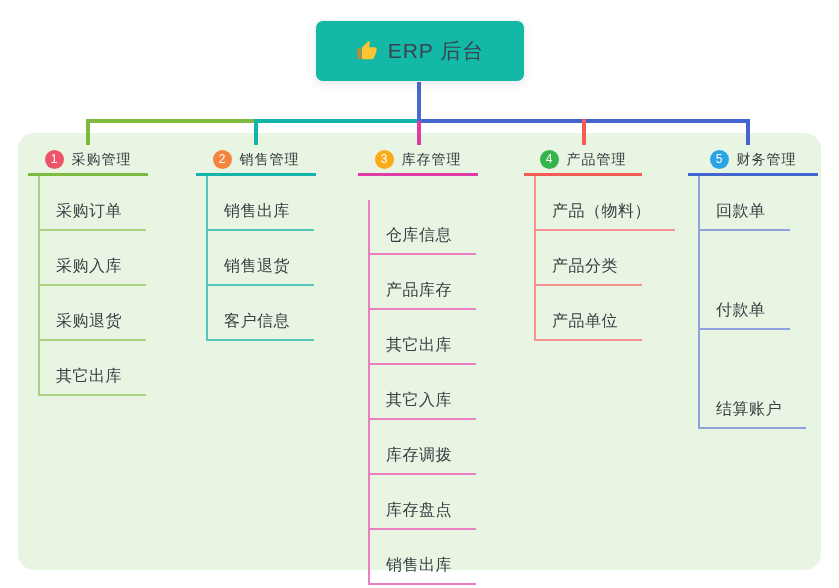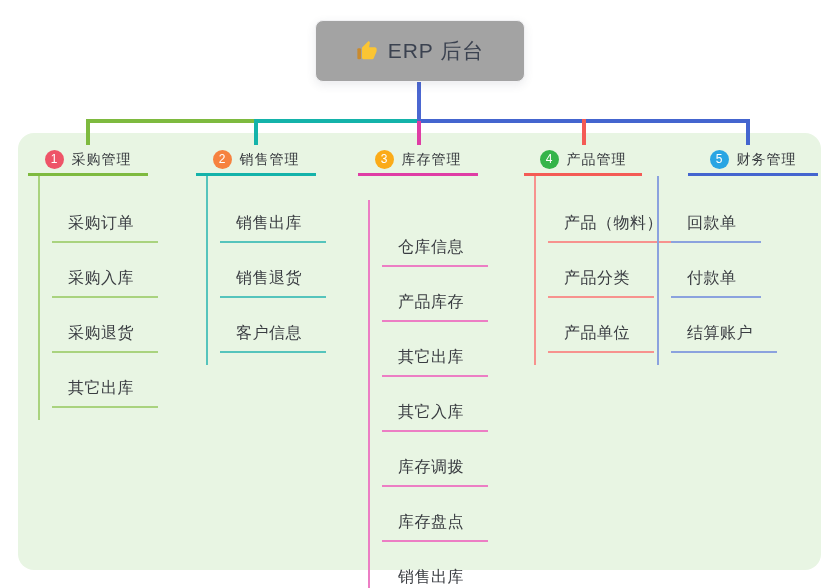--- a/index.html
+++ b/index.html
@@ -6,36 +6,36 @@
   body{width:839px;height:588px;position:relative;overflow:hidden;
        font-family:"Liberation Sans","DejaVu Sans",sans-serif;}
   .stage{position:absolute;inset:0;}
 
   .panel{position:absolute;left:18px;top:133px;width:803px;height:437px;
          background:#e8f5e3;border-radius:16px;z-index:0;}
 
   .connectors{position:absolute;left:0;top:0;z-index:1;pointer-events:none;}
 
   .root{position:absolute;left:315px;top:20px;width:208px;height:60px;
-        background:#a3a3a3;border:1px solid #f1f1f3;border-radius:8px;
+        background:#14b8a6;border:1px solid #f1f1f3;border-radius:8px;
         box-shadow:0 3px 10px rgba(60,70,90,.10);
         display:flex;align-items:center;justify-content:center;gap:10px;
         z-index:2;}
   .root-label{font-size:21px;color:#3b4250;letter-spacing:1px;}
   .thumb{display:flex;align-items:center;}
 
   .btitle{position:absolute;top:146px;height:30px;box-sizing:border-box;
           display:flex;align-items:center;justify-content:center;gap:8px;
           border-bottom:3px solid var(--main);z-index:2;}
   .badge{width:19px;height:19px;border-radius:50%;background:var(--badge);
          color:#ffffff;font-size:12px;line-height:19px;text-align:center;
          flex:0 0 19px;}
   .btext{font-size:14px;color:#34373c;letter-spacing:1px;white-space:nowrap;}
 
-  .children{position:absolute;top:176px;margin:0;padding:12px;list-style:none;
+  .children{position:absolute;top:176px;margin:0;padding:0;list-style:none;
             border-left:2px solid var(--light);
             display:flex;flex-direction:column;align-items:flex-start;z-index:2;}
   .children li{height:55px;box-sizing:border-box;
                border-bottom:2px solid var(--light);
                padding:0 24px 7px 16px;display:flex;align-items:flex-end;
                font-size:16px;color:#3a3d42;letter-spacing:.5px;white-space:nowrap;}
 </style>
 </head>
 <body>
 
@@ -141,21 +141,21 @@
       </li>
     <li>
         <span>产品单位</span>
       </li>
   </ul>
 
   <div class="btitle" style="left: 688px; width: 130px; --main: #4465cf; --light: #8ba2de; --badge: #29a5e3;">
     <span class="badge">5</span>
     <span class="btext">财务管理</span>
   </div>
-  <ul class="children" style="left: 657px; --main: #4465cf; --light: #8ba2de; --badge: #29a5e3;">
+  <ul class="children" style="left: 698px; gap: 44px; --main: #4465cf; --light: #8ba2de; --badge: #29a5e3;">
     <li>
         <span>回款单</span>
       </li>
     <li>
         <span>付款单</span>
       </li>
     <li>
         <span>结算账户</span>
       </li>
   </ul>

